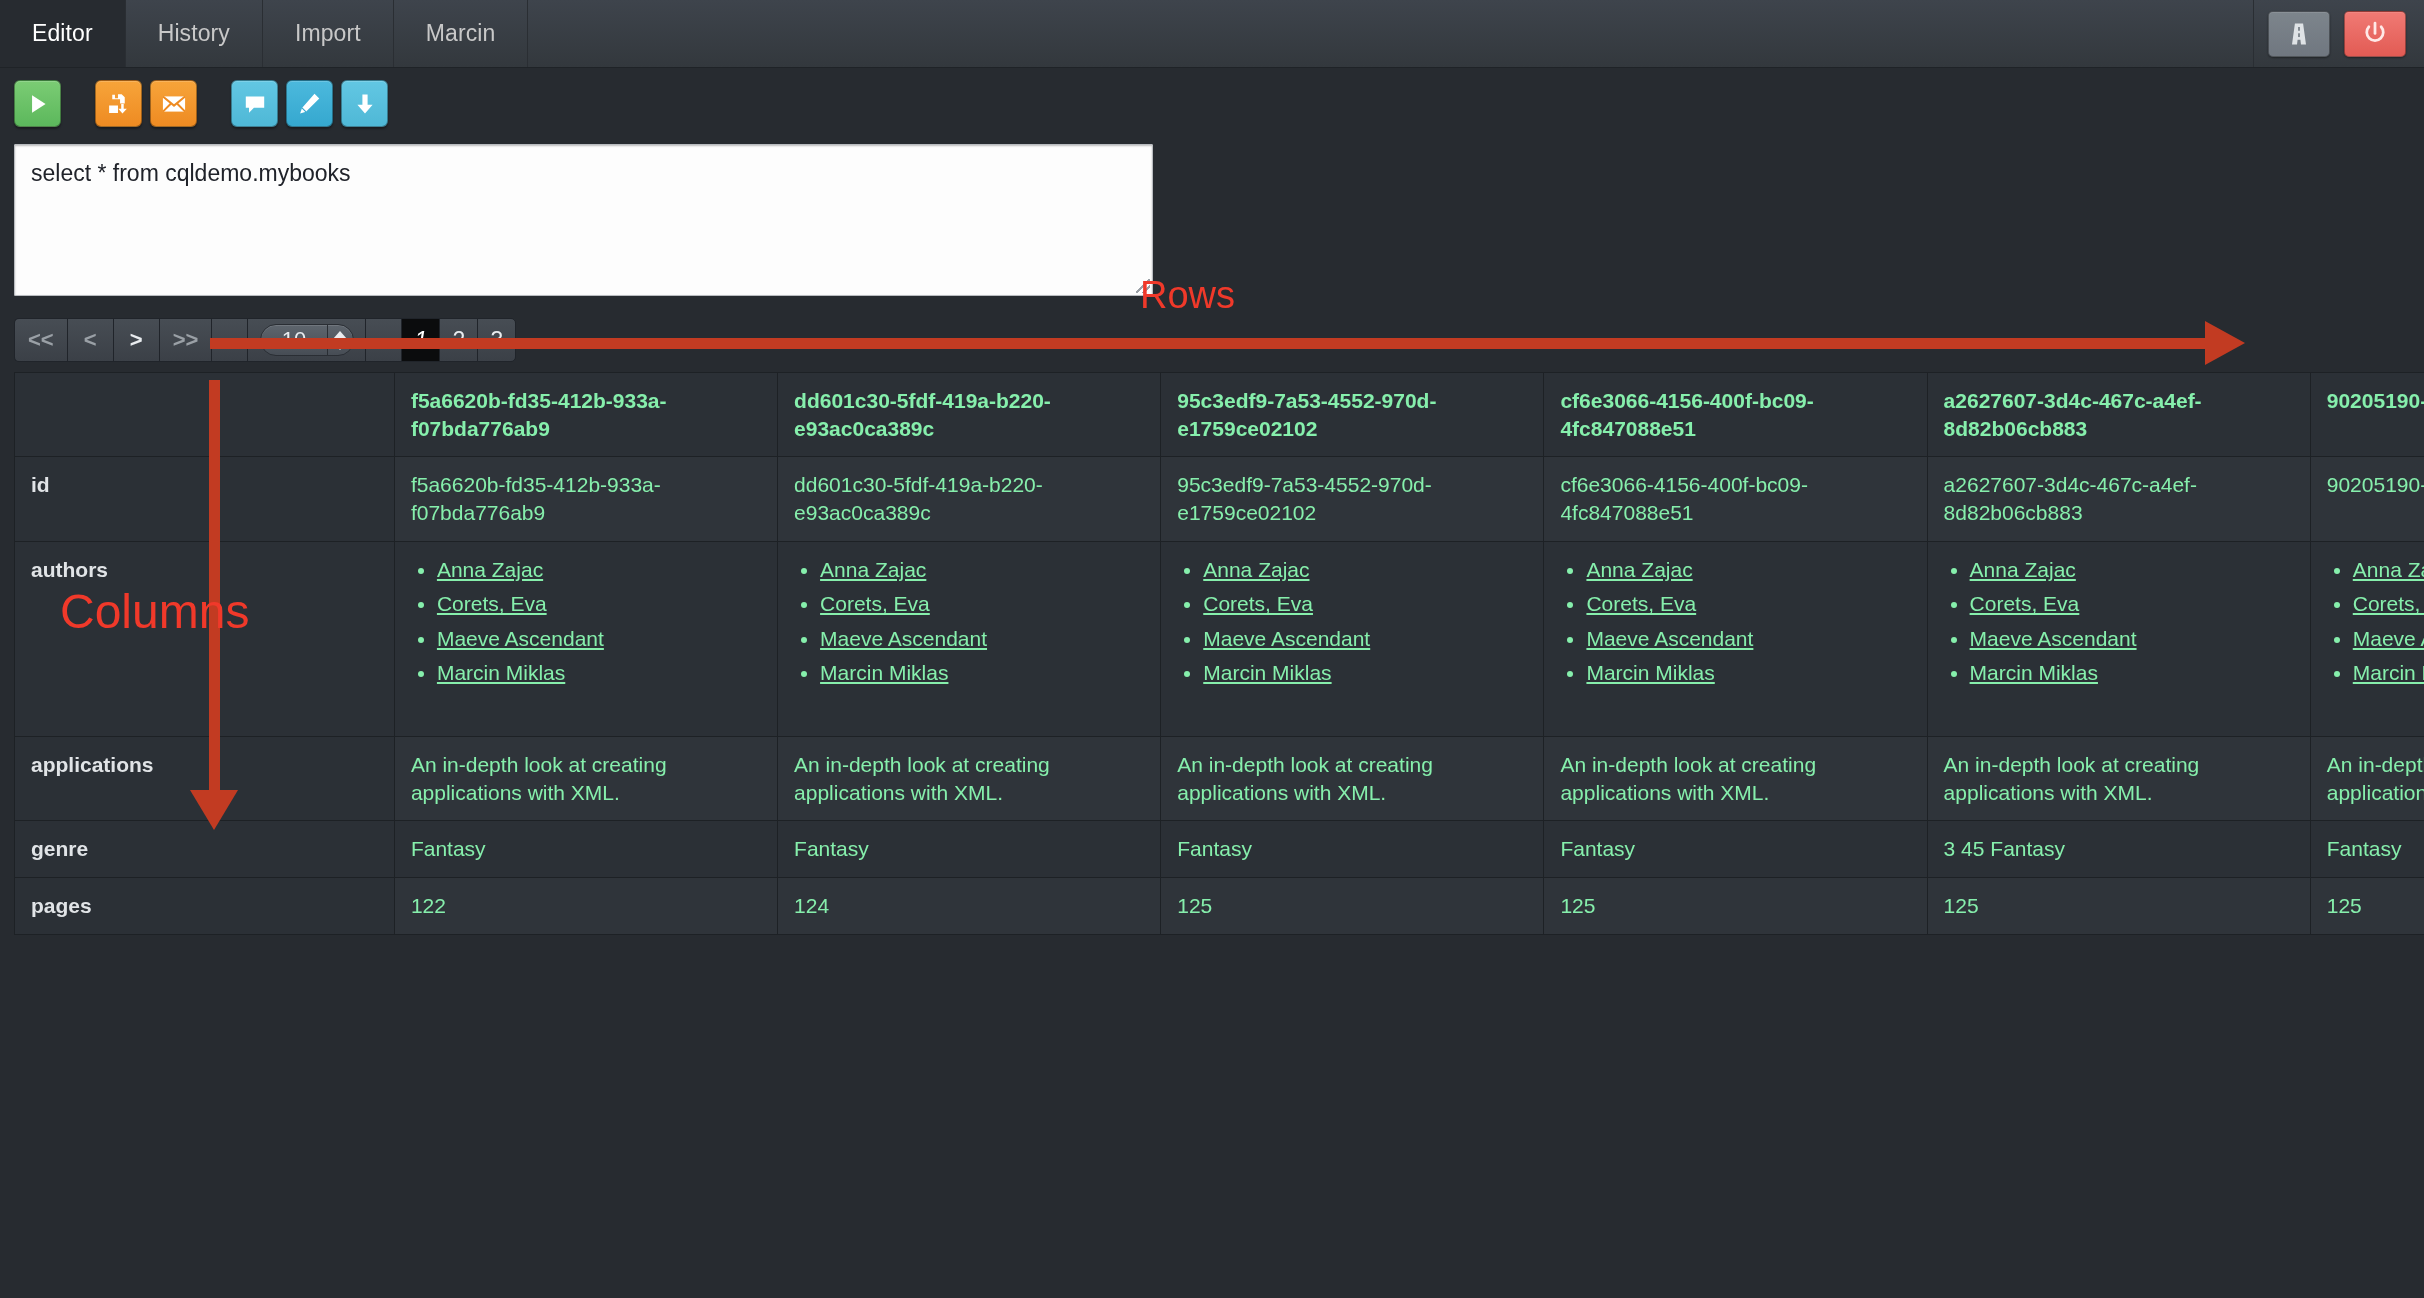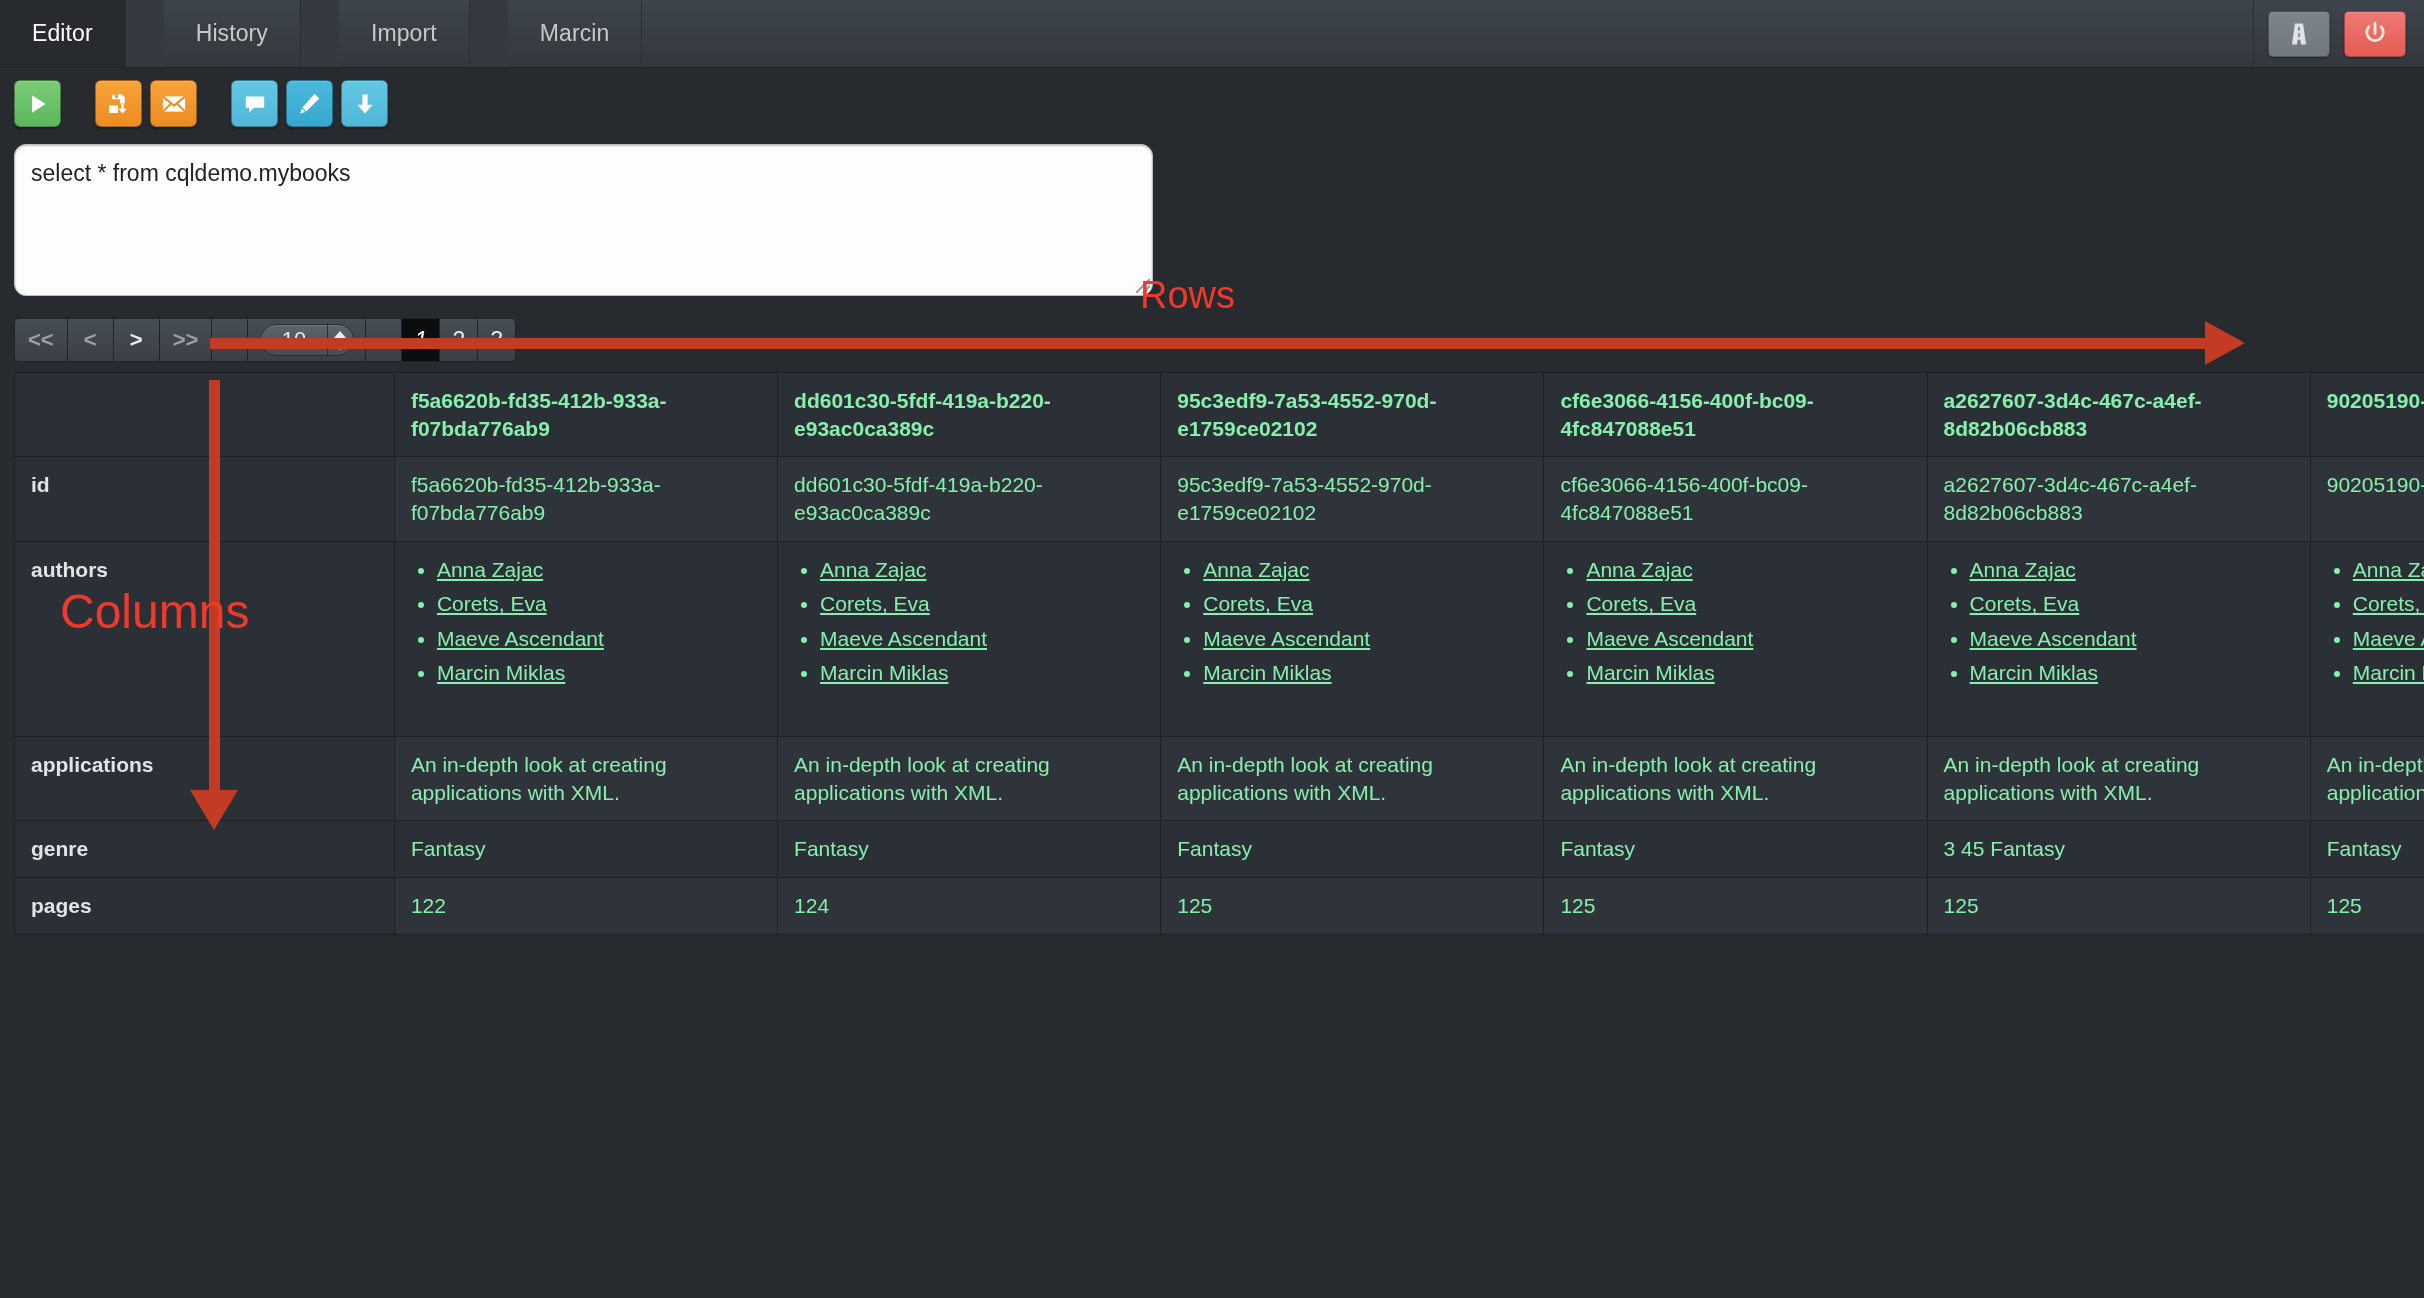--- a/index.html
+++ b/index.html
@@ -12,21 +12,21 @@
 
   
   .navbar {
     position: relative;
     height: 68px;
     background: #343a40;
     border-bottom: 1px solid #1f2327;
     display: flex;
     align-items: stretch;
   }
-  .nav-tabs { display: flex; align-items: stretch; gap: 38px; }
+  .nav-tabs { display: flex; align-items: stretch; }
   .nav-tab {
     display: flex; align-items: center; justify-content: center;
     padding: 0 32px;
     color: #c8c8c8;
     font-size: 23px;
     border-right: 1px solid #2a2e33;
     background: linear-gradient(#3e444c, #33383d);
     cursor: pointer;
     letter-spacing: .1px;
   }
@@ -92,21 +92,21 @@
   }
 
   
   .editor-wrap { padding: 6px 14px 0 14px; }
   .editor {
     position: relative;
     width: 1139px;
     height: 152px;
     background: #fdfdfd;
     border: 1px solid #b9bcc0;
-    border-radius: 12px;
+    border-radius: 1px;
     padding: 14px 16px;
     color: #20232a;
     font-size: 23px;
     line-height: 1.3;
     box-shadow: 0 1px 2px rgba(0,0,0,.25) inset;
     overflow: hidden;
   }
   .resize-grip {
     position: absolute; right: 2px; bottom: 2px;
     width: 14px; height: 14px;

